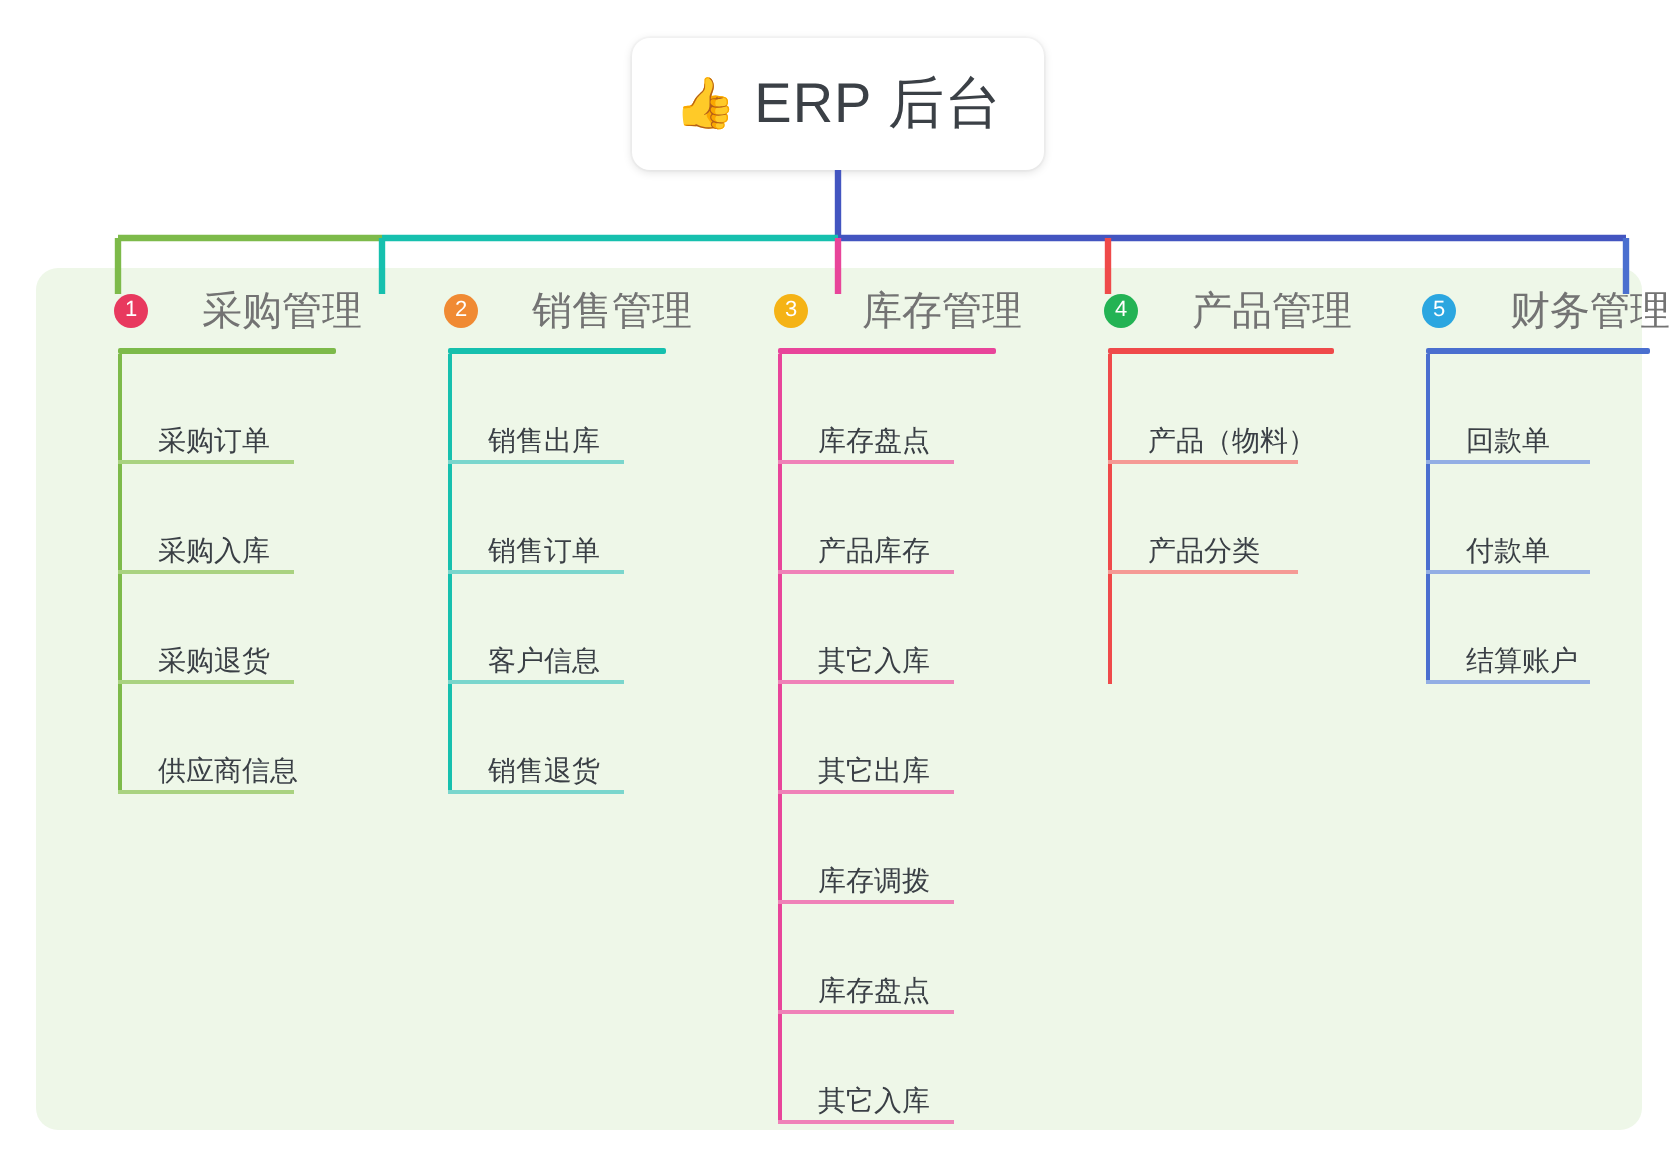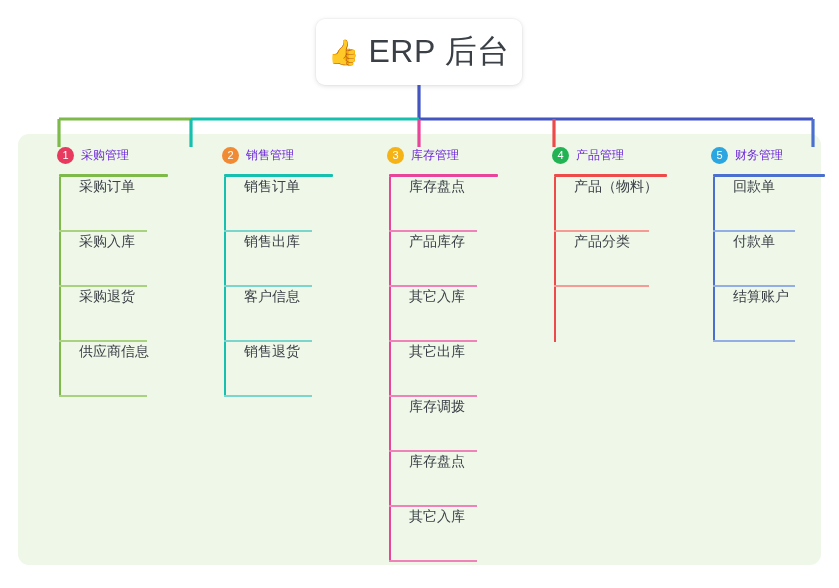--- a/index.html
+++ b/index.html
@@ -31,21 +31,21 @@
     justify-content: center;
     gap: 9px;
     box-sizing: border-box;
   }
   #root-card .thumb {
     font-size: 25px;
     line-height: 1;
     display: inline-block;
   }
   #root-card .root-title {
-    font-size: 32px;
+    font-size: 28px;
     color: #3b4046;
     letter-spacing: 0.5px;
     white-space: nowrap;
   }
 
   
   #connectors {
     position: absolute;
     left: 0;
     top: 0;
@@ -83,23 +83,24 @@
     height: 17px;
     border-radius: 50%;
     color: #ffffff;
     font-size: 11px;
     line-height: 17px;
     text-align: center;
     flex: 0 0 auto;
     font-family: "Liberation Sans", sans-serif;
   }
   .col-title {
-    font-size: 12px;
-    color: #6d28d9;
+    font-size: 20px;
+    color: #737373;
     white-space: nowrap;
+    margin-left: 20px;
   }
   .head-rule {
     height: 3px;
     margin-top: 6px;
     border-radius: 1px;
   }
 
   
   .items {
     position: relative;
@@ -110,20 +111,21 @@
     position: absolute;
     left: 0;
     top: 0;
     width: 2px;
   }
   .item {
     position: relative;
     height: 55px;
     box-sizing: border-box;
     display: flex;
+    align-items: flex-end;
     padding-left: 20px;
     padding-bottom: 3px;
   }
   .item-label {
     font-size: 14px;
     color: #3a3f45;
     white-space: nowrap;
     line-height: 18px;
   }
   .item-rule {
@@ -184,25 +186,25 @@
     </div>
     <div class="column" style="left: 203px; width: 150px;">
       <div class="col-head">
         <span class="badge" style="background: rgb(240, 138, 51);">2</span>
         <span class="col-title">销售管理</span>
       </div>
       <div class="head-rule" style="background: rgb(22, 192, 174); width: 109px; margin-left: 21px;"></div>
       <div class="items">
         <div class="spine" style="background: rgb(22, 192, 174); height: 220px;"></div>
         <div class="item">
+          <span class="item-label">销售出库</span>
+          <div class="item-rule" style="background: rgb(122, 214, 205); width: 88px;"></div>
+        </div>
+        <div class="item">
           <span class="item-label">销售订单</span>
-          <div class="item-rule" style="background: rgb(122, 214, 205); width: 88px;"></div>
-        </div>
-        <div class="item">
-          <span class="item-label">销售出库</span>
           <div class="item-rule" style="background: rgb(122, 214, 205); width: 88px;"></div>
         </div>
         <div class="item">
           <span class="item-label">客户信息</span>
           <div class="item-rule" style="background: rgb(122, 214, 205); width: 88px;"></div>
         </div>
         <div class="item">
           <span class="item-label">销售退货</span>
           <div class="item-rule" style="background: rgb(122, 214, 205); width: 88px;"></div>
         </div>

